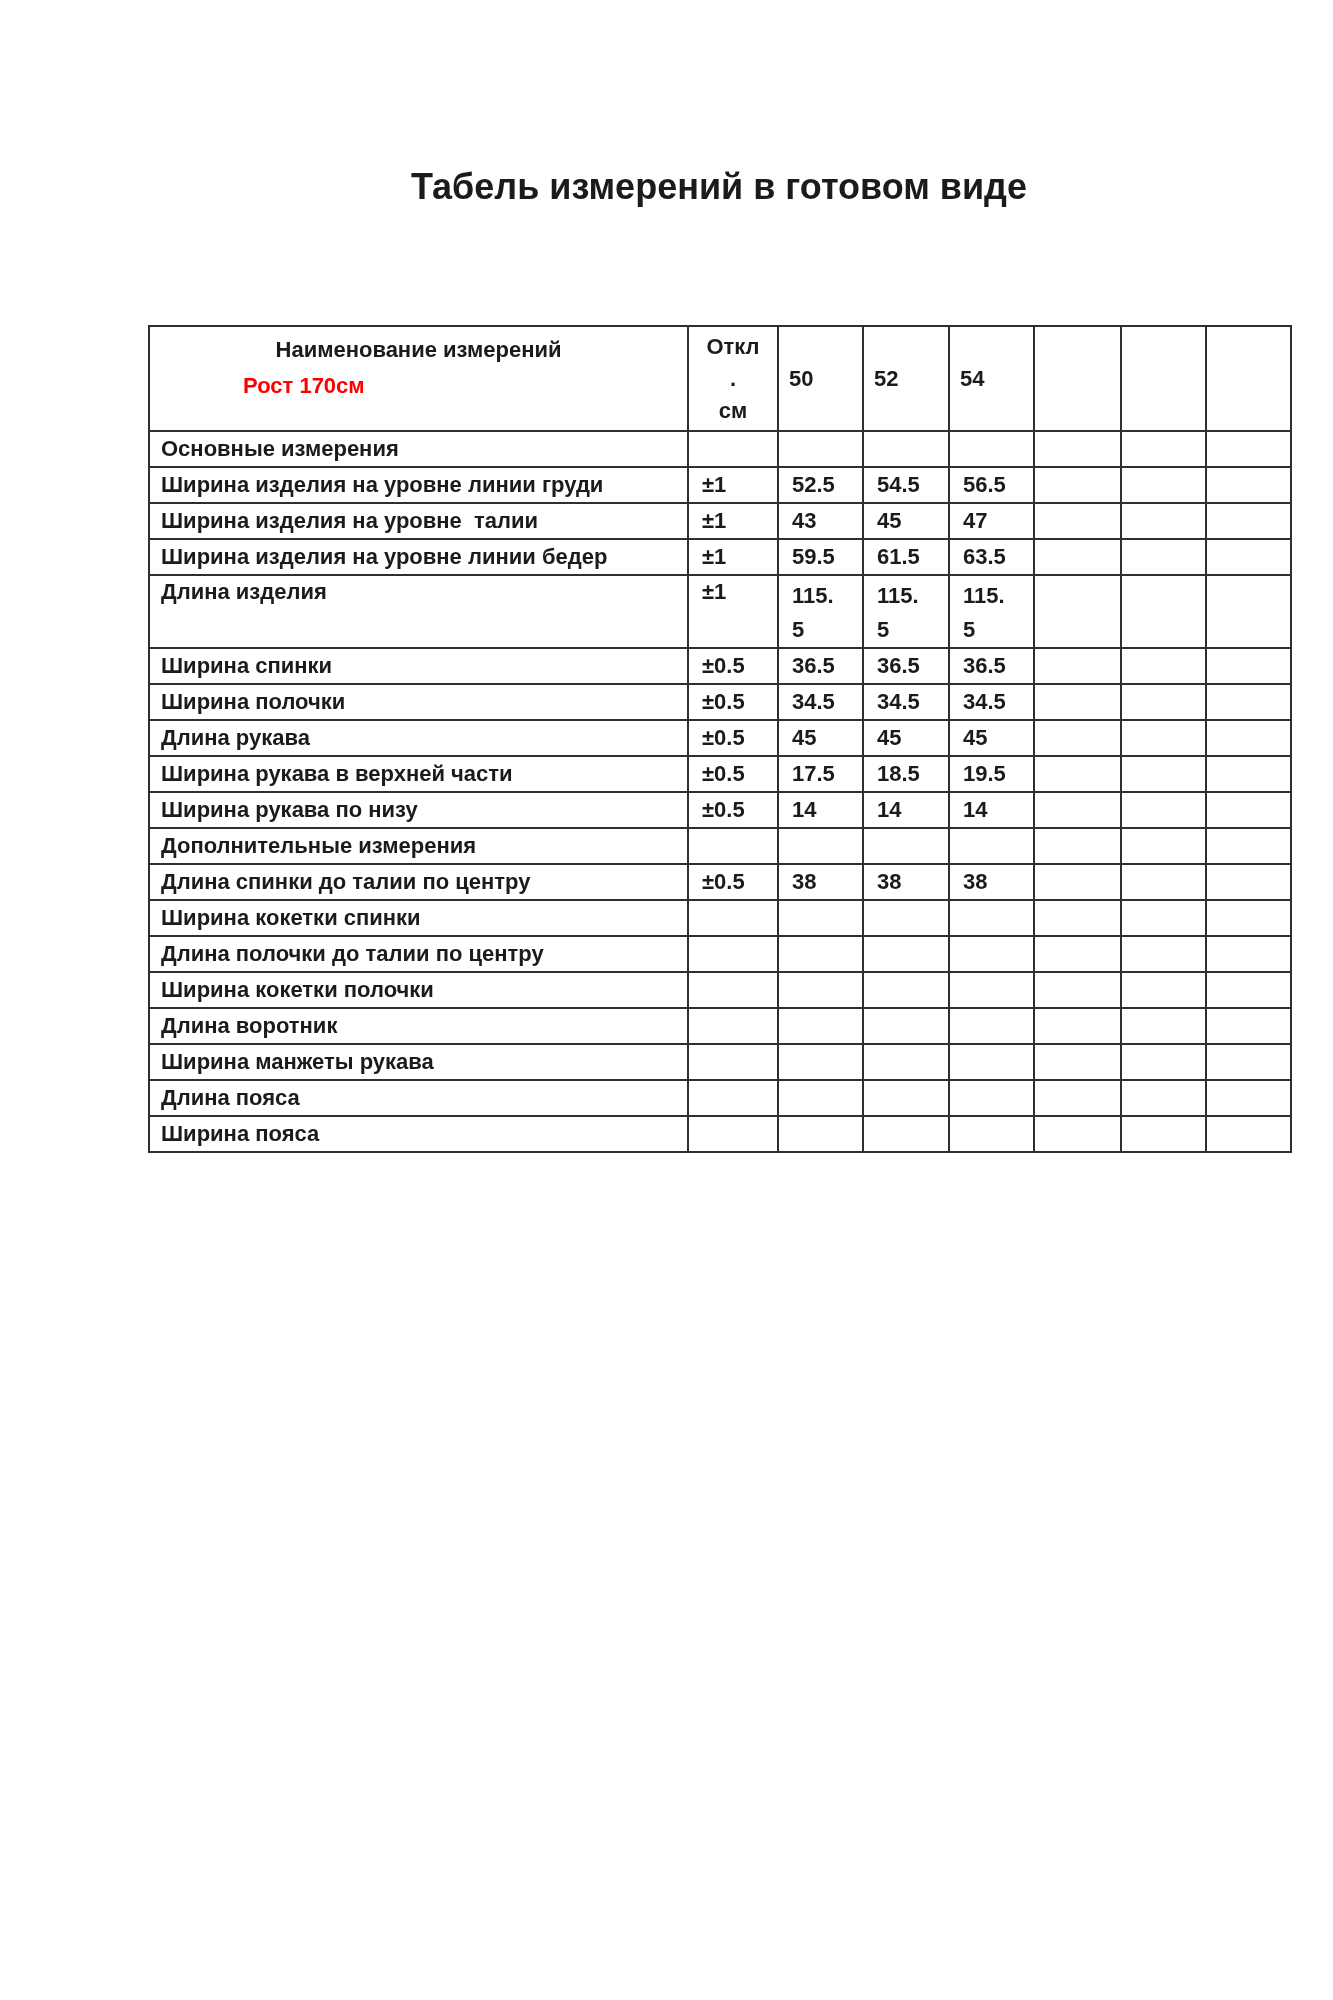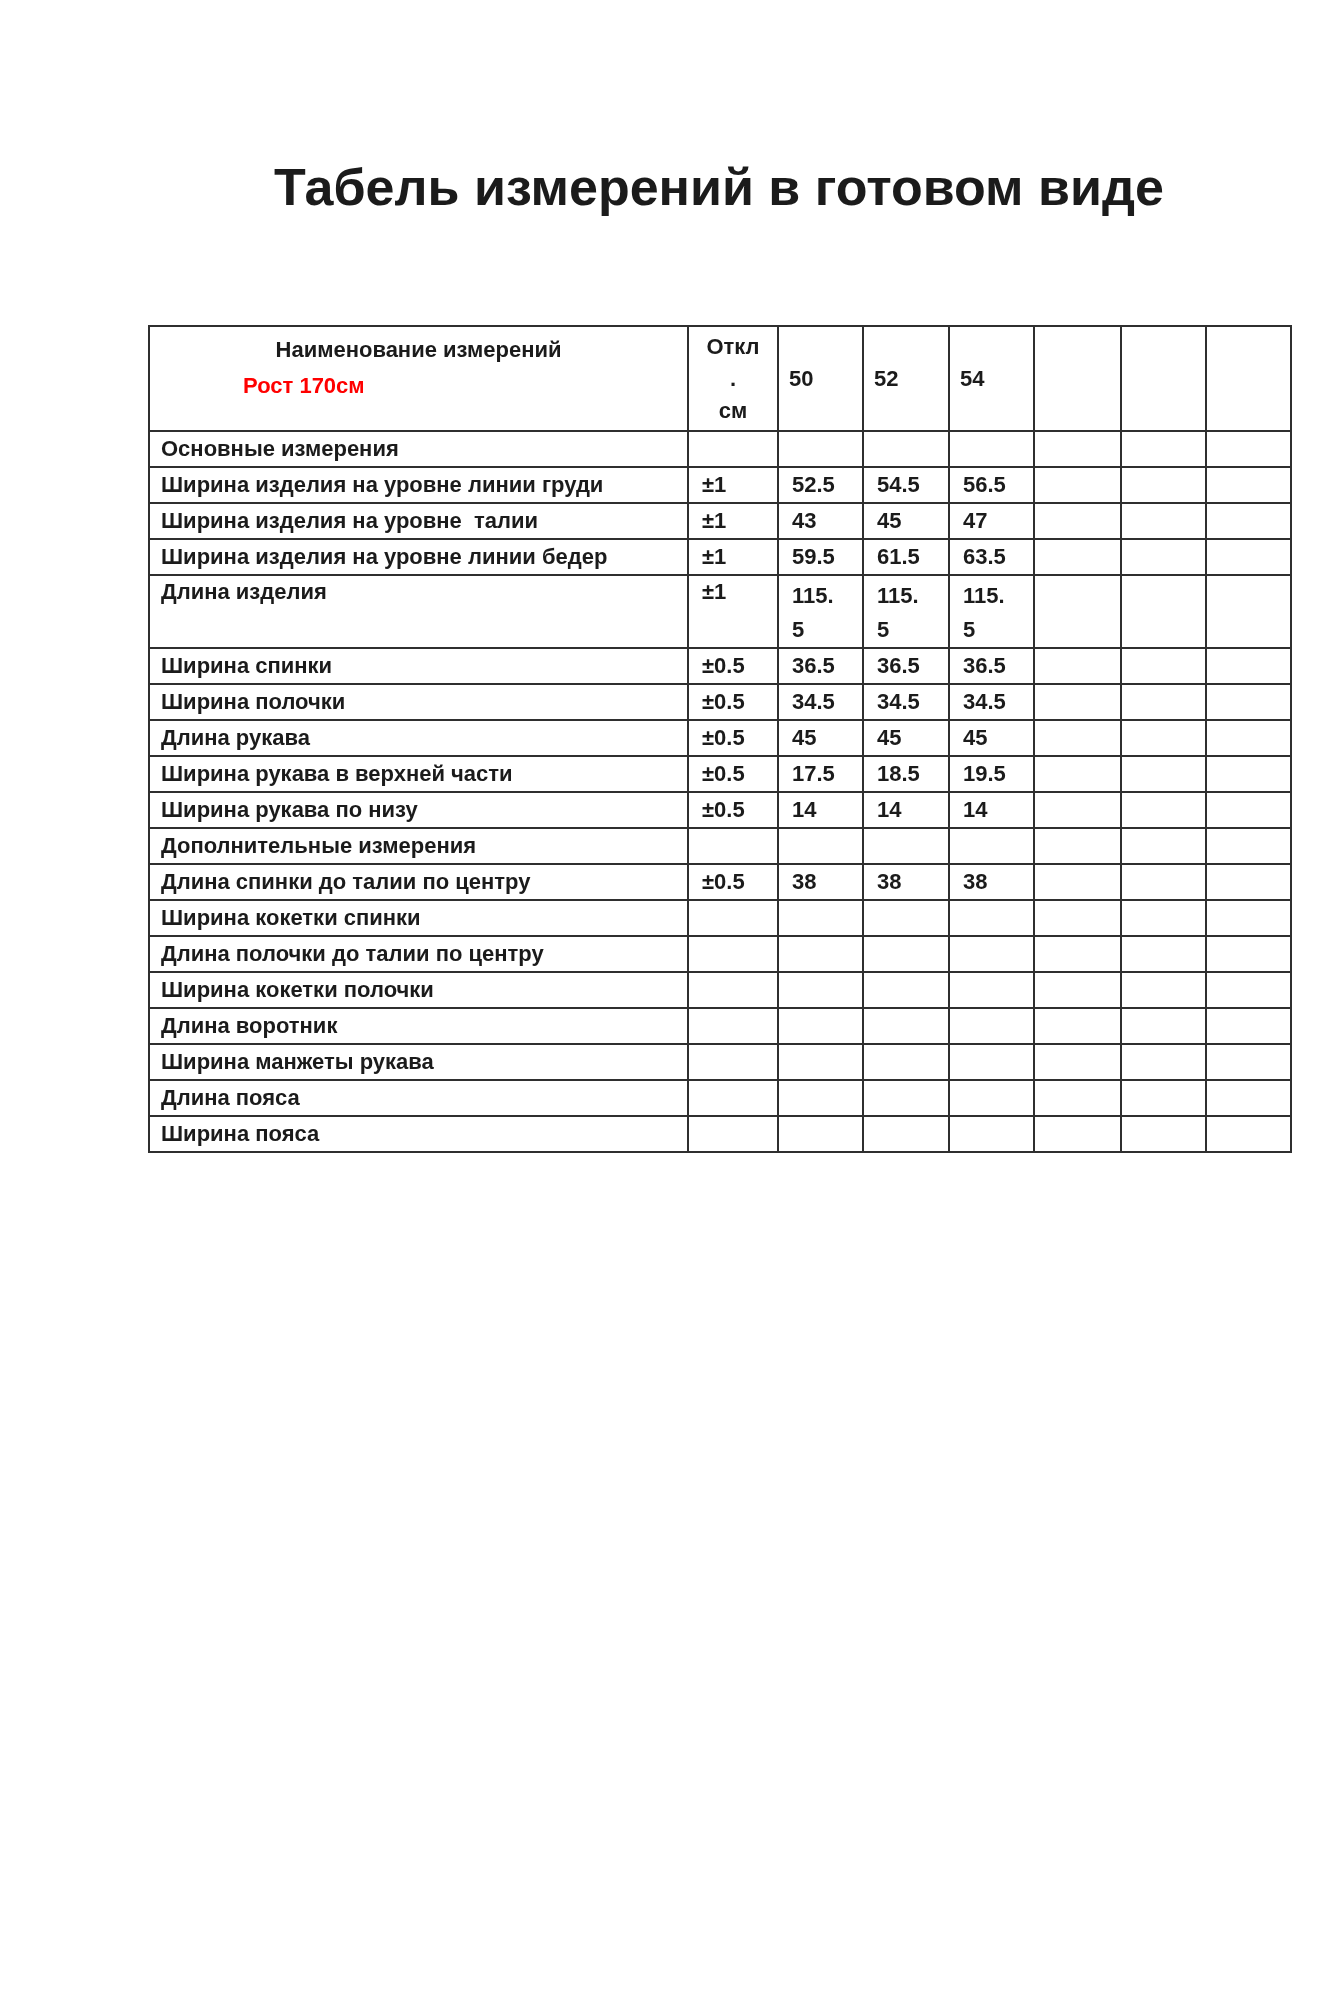--- a/index.html
+++ b/index.html
@@ -10,21 +10,21 @@
     color:#1b1b1b;
     position:relative;
   }
   .page { position:relative; width:1333px; height:2000px; background:#fff; overflow:hidden; }
 
   .head-wrap {
     position:absolute; left:148px; top:163px; width:1142px;
     text-align:center;
   }
   .title {
-    font-size:52px; font-weight:bold; line-height:48px; color:#1b1b1b;
+    font-size:36px; font-weight:bold; line-height:48px; color:#1b1b1b;
     letter-spacing:0;
   }
   .subtitle {
     font-size:37px; font-weight:bold; line-height:44px; margin-top:13px;
   }
 
   table.meas {
     position:absolute; left:148px; top:325px; width:1142px;
     border-collapse:collapse; table-layout:fixed;padding-left:32px;
   }

